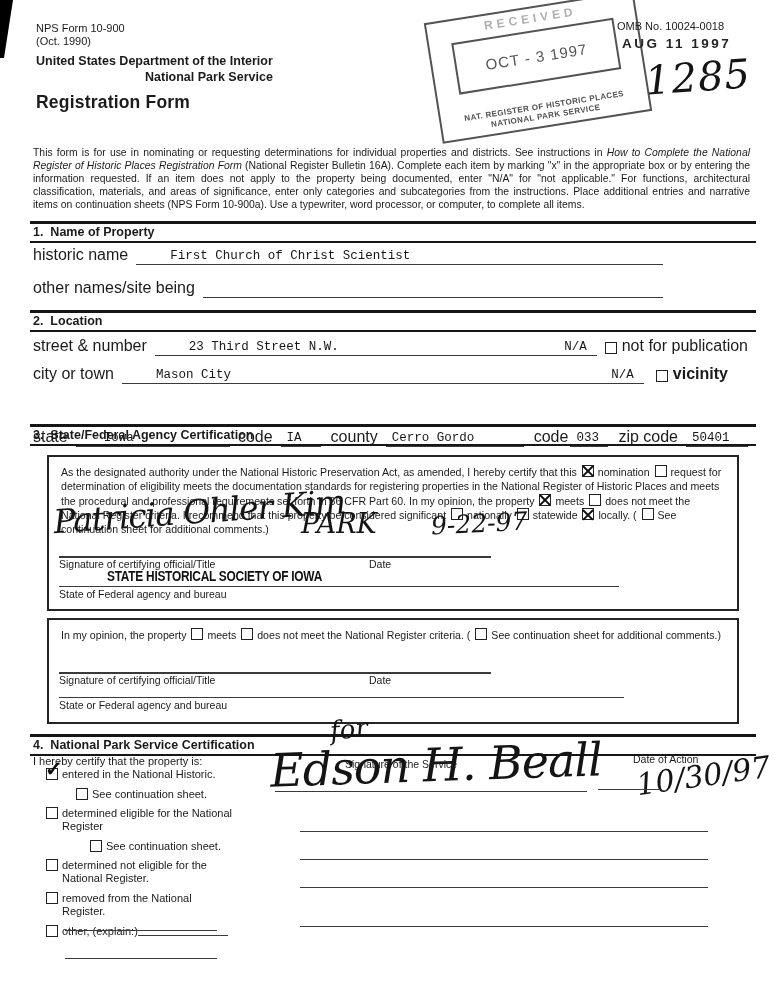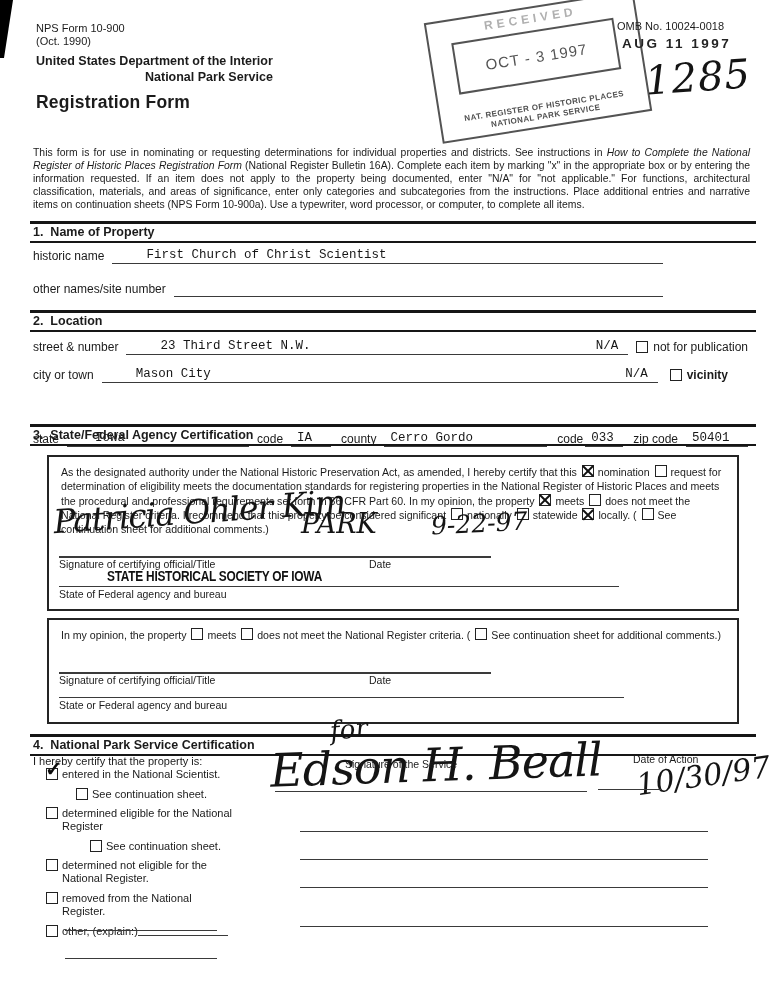--- a/index.html
+++ b/index.html
@@ -4,21 +4,21 @@
 <style>
   html,body{margin:0;padding:0;background:#d8d8d8;}
   .page{
     position:relative;width:779px;height:1000px;background:#ffffff;
     font-family:"Liberation Sans",sans-serif;color:#1b1b1b;
     outline:1px solid #9a9a9a;overflow:hidden;margin:0 auto;
   }
   .abs{position:absolute;}
   .bold{font-weight:bold;text-align:right;}
   .small{font-size:11px;line-height:13px;}
-  .lbl{font-size:12px;white-space:nowrap;}
+  .lbl{font-size:16px;white-space:nowrap;}
   .tiny{font-size:10.5px;}
   .typed{font-family:"Liberation Mono","DejaVu Sans Mono",monospace;font-size:12.5px;color:#161616;white-space:nowrap;}
   .hand{font-family:"DejaVu Serif",serif;font-style:italic;color:#141414;white-space:nowrap;}
   .rule{border-bottom:1.5px solid #3a3a3a;height:0;}
   
   .corner-wedge{left:0;top:0;width:16px;height:58px;background:#000;clip-path:polygon(0 0,13px 0,4px 100%,0 100%);}
   
   .sec-bar{left:30px;width:723px;border-top:3px solid #161616;border-bottom:2.5px solid #161616;
     font-size:12.5px;font-weight:bold;padding:1px 0 2px 3px;}
   
@@ -88,21 +88,21 @@
   <div class="abs sec-bar" style="top:221px;">1.&nbsp; Name of Property</div>
 
   <div class="frow" style="left:33px;top:246px;width:630px;">
     <span class="lbl">historic name</span>
     <span class="line">
       <span class="val typed">First Church of Christ Scientist</span>
     </span>
   </div>
 
   <div class="frow" style="left:33px;top:279px;width:630px;">
-    <span class="lbl">other names/site number</span>
+    <span class="lbl">other names/site being</span>
     <span class="line">
       <span class="val typed"></span>
     </span>
   </div>
 
   <div class="abs sec-bar" style="top:310px;">2.&nbsp; Location</div>
 
   <div class="frow" style="left:33px;top:337px;width:715px;">
     <span class="lbl">street &amp; number</span>
     <span class="line">
@@ -193,21 +193,21 @@
   <div class="abs tiny" style="left:345px;top:758px;">Signature of the Service</div>
   <div class="abs tiny" style="left:633px;top:753px;">Date of Action</div>
   <div class="abs hand" style="left:636px;top:758px;font-size:30px;transform:rotate(-8deg);">10/30/97</div>
 
   <div class="abs rule" style="left:275px;top:791px;width:312px;"></div>
   <div class="abs rule" style="left:598px;top:789px;width:64px;"></div>
 
   <div class="abs" style="left:44px;top:768px;width:240px;">
     <div class="opt">
       <span class="cb tick checked"></span>
-      <span class="txt">entered in the National Scientist.</span>
+      <span class="txt">entered in the National Historic.</span>
     </div>
     <div class="sub" style="margin-left:30px;">
       <span class="cb"></span>
       <span>See continuation sheet.</span>
     </div>
     <div class="opt">
       <span class="cb"></span>
       <span class="txt">determined eligible for the National Register</span>
     </div>
     <div class="sub" style="margin-left:44px;">

